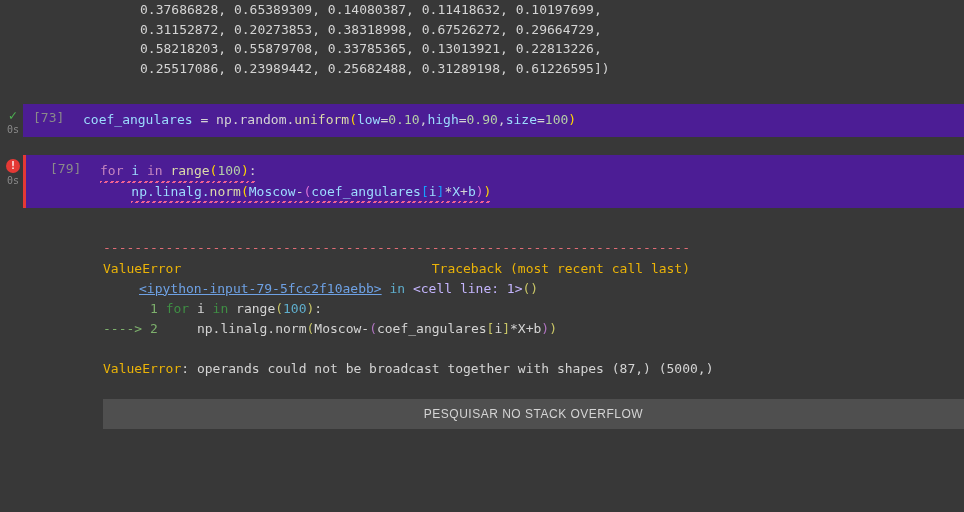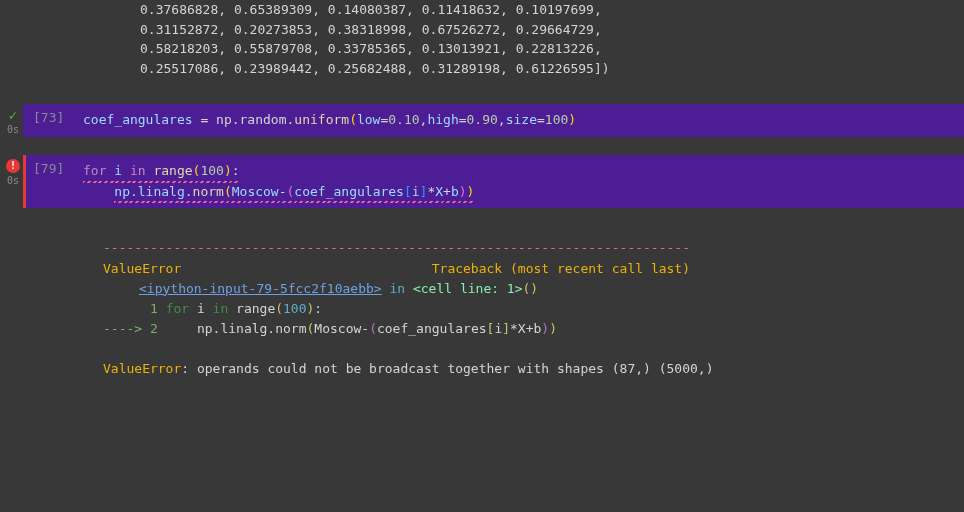--- a/index.html
+++ b/index.html
@@ -57,21 +57,21 @@
     display: flex;
     flex-direction: column;
   }
   .code-row {
     display: flex;
     background: #4c1d95;
     padding: 6px 10px;
   }
   .code-row.errcell {
     border-left: 3px solid #e53935;
-    padding-left: 7px;
+    padding-left: 24px;
   }
   .exec-count {
     color: #8a8a8a;
     margin-right: 14px;
     min-width: 36px;
   }
   .code {
     white-space: pre;
     line-height: 1.6;
   }
@@ -99,21 +99,21 @@
   .traceback {
     margin: 30px 0 0 80px;
     white-space: pre;
     line-height: 1.55;
   }
   .dashline { color: #e06c75; }
   .err-name { color: #eab308; }
   .tb-plain { color: #eab308; }
   .tb-link { color: #6ea1e4; text-decoration: underline; margin-left: 36px; }
   .tb-in   { color: #5faecc; }
-  .tb-cell { color: #86efac; }
+  .tb-cell { color: #c4b5fd; }
   .tb-lineno { color: #7db06c; }
   .tb-arrow  { color: #7db06c; }
   .tb-kw    { color: #3f8f44; }
   .tb-num   { color: #5faecc; }
   .brkt-y   { color: #c8c566; }
   .brkt-p   { color: #b074c1; }
   .btn {
     display: inline-block;
     margin: 20px 0 0 80px;
     background: #4f4f4f;
@@ -160,14 +160,15 @@
     </div>
 
     <div class="traceback"><span class="dashline">---------------------------------------------------------------------------</span>
 <span class="err-name">ValueError</span>                                <span class="tb-plain">Traceback (most recent call last)</span>
 <span class="tb-link">&lt;ipython-input-79-5fcc2f10aebb&gt;</span><span class="tb-in"> in </span><span class="tb-cell">&lt;cell line: 1&gt;</span><span class="brkt-y">()</span>
       <span class="tb-lineno">1</span><span> </span><span class="tb-kw">for</span><span> i </span><span class="tb-kw">in</span><span> range</span><span class="brkt-y">(</span><span class="tb-num">100</span><span class="brkt-y">)</span>:
 <span class="tb-arrow">----&gt; </span><span class="tb-lineno">2</span><span>     np.linalg.norm</span><span class="brkt-y">(</span><span>Moscow</span><span>-</span><span class="brkt-p">(</span><span>coef_angulares</span><span class="brkt-y">[</span><span>i</span><span class="brkt-y">]</span><span>*</span><span>X</span><span>+</span><span>b</span><span class="brkt-p">)</span><span class="brkt-y">)</span>
 
 <span class="err-name">ValueError</span><span>: </span><span>operands could not be broadcast together with shapes (87,) (5000,)</span></div>
 
+    <button class="btn">PESQUISAR NO STACK OVERFLOW</button>
   </div>
 </div>
 
 </body></html>

